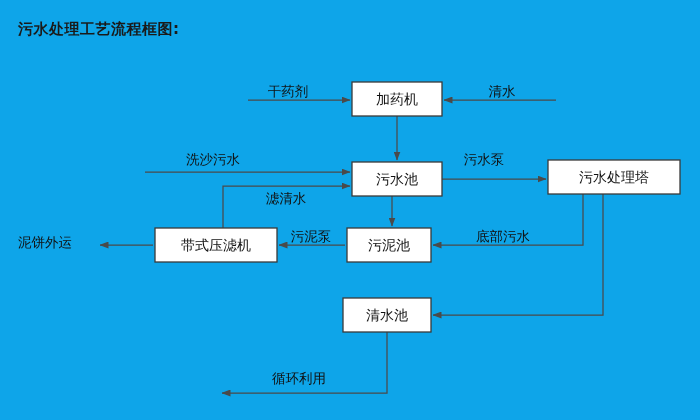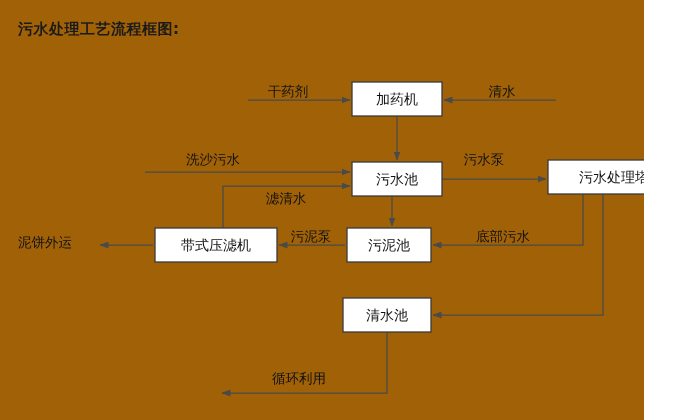--- a/index.html
+++ b/index.html
@@ -2,23 +2,23 @@
 <html><head>
 <meta charset="utf-8">
 <style>
   html, body {
     margin: 0;
     padding: 0;
     background: #ffffff;
   }
   #page {
     position: relative;
-    width: 644px;
+    width: 700px;
     height: 420px;
-    background: #a16207;
+    background: #0ea5e9;
     overflow: hidden;
     font-family: "DejaVu Sans", "Liberation Sans", sans-serif;
   }
   #diagram-title {
     position: absolute;
     left: 18px;
     top: 20px;
     font-size: 15px;
     font-weight: bold;
     color: #1a1a1a;

